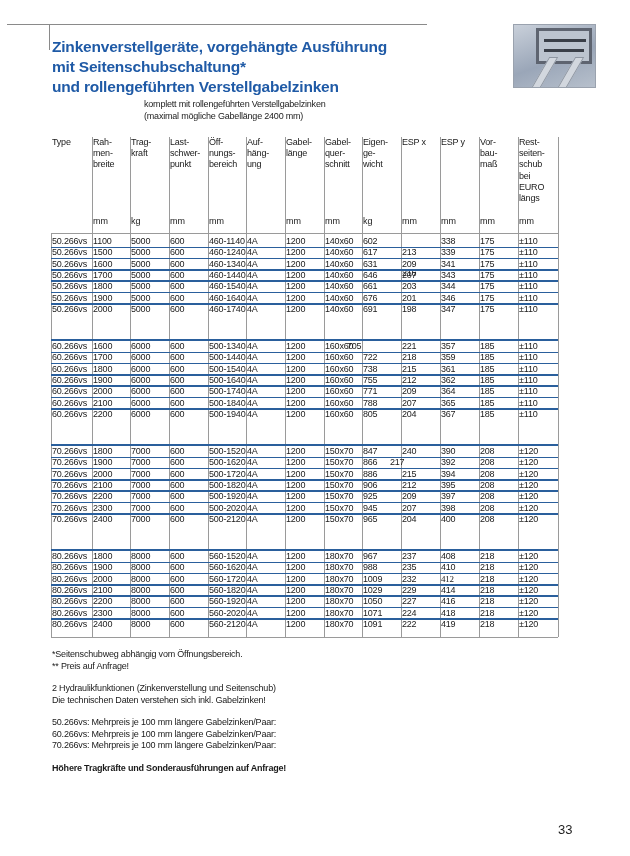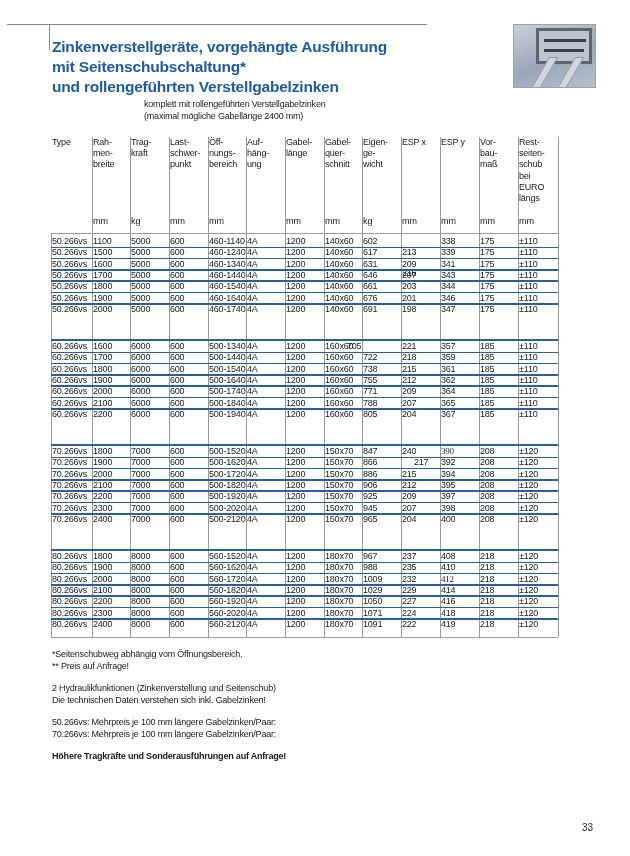--- a/index.html
+++ b/index.html
@@ -24,21 +24,21 @@
   .col-line { position:absolute; top:0; width:1px; background:#9a9a9a; }
   .hdr { position:absolute; top:0; font-size:9px; line-height:11.2px; color:#1a1a1a; letter-spacing:-0.2px; }
   .unit { position:absolute; font-size:9px; color:#1a1a1a; }
   .row { position:absolute; left:0; width:507px; height:11.3px; font-size:9px;
          line-height:11.3px; color:#1a1a1a; letter-spacing:-0.2px; }
   .row span { position:absolute; top:0; white-space:nowrap; }
   .hline { position:absolute; left:0; width:507px; height:1.5px; background:#2a5f9c; }
   .hline.gray { background:#9a9a9a; height:1px; }
   .notes { position:absolute; left:52px; font-size:9px; line-height:11.5px; color:#1a1a1a; letter-spacing:-0.2px; }
   .bold { font-weight:bold; }
-  .pageno { position:absolute; left:582px; top:822px; font-size:10px; color:#222; }
+  .pageno { position:absolute; left:558px; top:822px; font-size:13px; color:#222; }
 </style>
 </head>
 <body>
 
 <div class="topline"></div>
 <div class="topline-v"></div>
 
 <div class="title">
   <div>Zinkenverstellgeräte, vorgehängte Ausführung</div>
   <div>mit Seitenschubschaltung*</div>
@@ -373,36 +373,36 @@
       <span style="left: 1px;">70.266vs</span>
       <span style="left: 42px;">1800</span>
       <span style="left: 80px;">7000</span>
       <span style="left: 119px;">600</span>
       <span style="left: 158px;">500-1520</span>
       <span style="left: 196px;">4A</span>
       <span style="left: 235px;">1200</span>
       <span style="left: 274px;">150x70</span>
       <span style="left: 312px;">847</span>
       <span style="left: 351px;">240</span>
-      <span style="left: 390px; font-family: Liberation Serif, serif;">390</span>
+      <span style="left: 390px;">390</span>
       <span style="left: 429px;">208</span>
       <span style="left: 468px;">±120</span>
     </div>
     <div class="hline" style="top: 319.5px;"></div>
     <div class="row" style="top: 320.3px;">
       <span style="left: 1px;">70.266vs</span>
       <span style="left: 42px;">1900</span>
       <span style="left: 80px;">7000</span>
       <span style="left: 119px;">600</span>
       <span style="left: 158px;">500-1620</span>
       <span style="left: 196px;">4A</span>
       <span style="left: 235px;">1200</span>
       <span style="left: 274px;">150x70</span>
       <span style="left: 312px;">866</span>
-      <span style="left: 363px;">217</span>
+      <span style="left: 339px;">217</span>
       <span style="left: 390px;">392</span>
       <span style="left: 429px;">208</span>
       <span style="left: 468px;">±120</span>
     </div>
     <div class="hline" style="top: 330.8px;"></div>
     <div class="row" style="top: 331.6px;">
       <span style="left: 1px;">70.266vs</span>
       <span style="left: 42px;">2000</span>
       <span style="left: 80px;">7000</span>
       <span style="left: 119px;">600</span>
@@ -596,18 +596,19 @@
   </div>
 
 <div class="notes" style="top:649px;">
   <div>*Seitenschubweg abhängig vom Öffnungsbereich.</div>
   <div>** Preis auf Anfrage!</div>
   <div style="height:11px"></div>
   <div>2 Hydraulikfunktionen (Zinkenverstellung und Seitenschub)</div>
   <div>Die technischen Daten verstehen sich inkl. Gabelzinken!</div>
   <div style="height:11px"></div>
   <div>50.266vs: Mehrpreis je 100 mm längere Gabelzinken/Paar:</div>
+  <div>60.266vs: Mehrpreis je 100 mm längere Gabelzinken/Paar:</div>
   <div>70.266vs: Mehrpreis je 100 mm längere Gabelzinken/Paar:</div>
   <div style="height:11px"></div>
   <div class="bold">Höhere Tragkräfte und Sonderausführungen auf Anfrage!</div>
 </div>
 
 <div class="pageno">33</div>
 
 </body></html>

